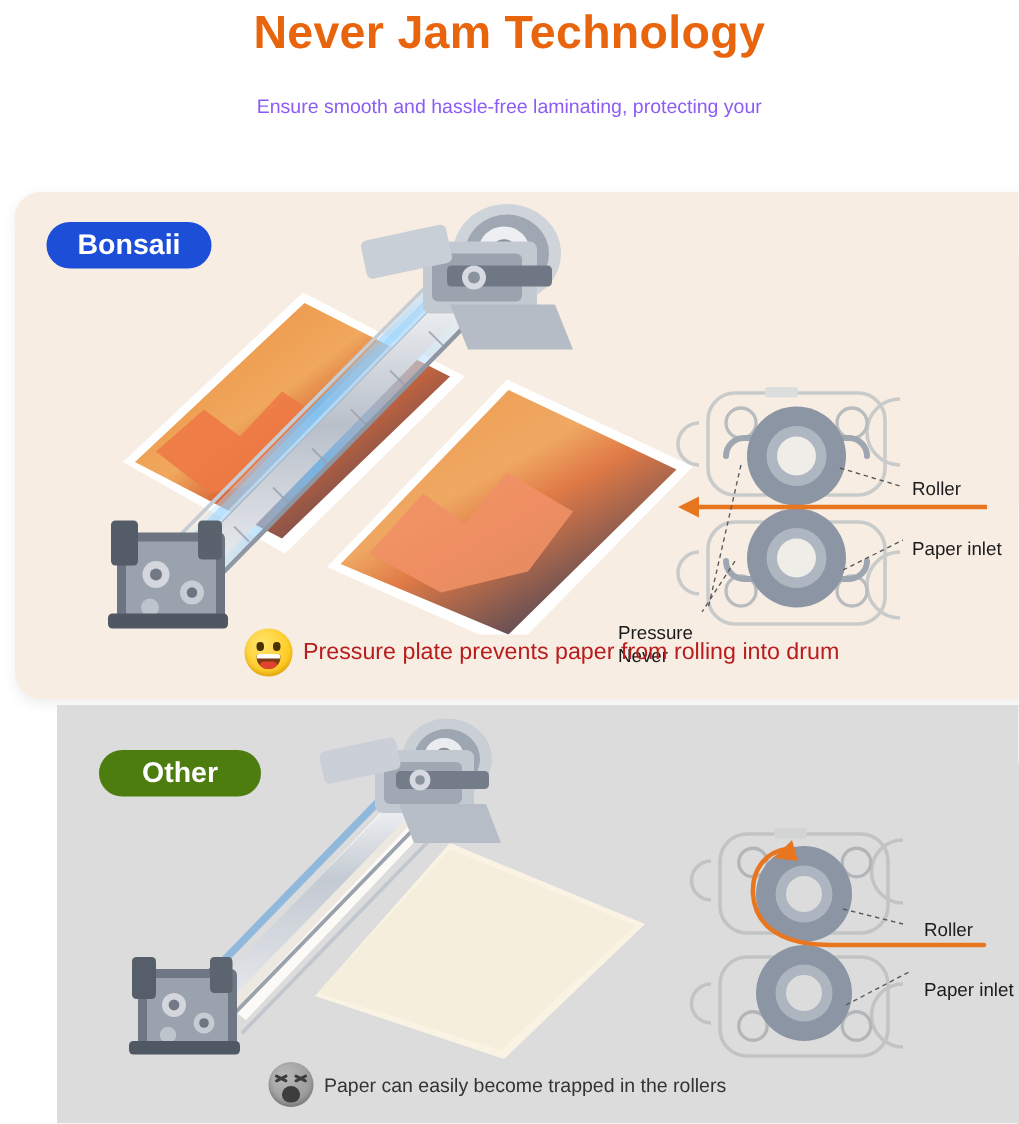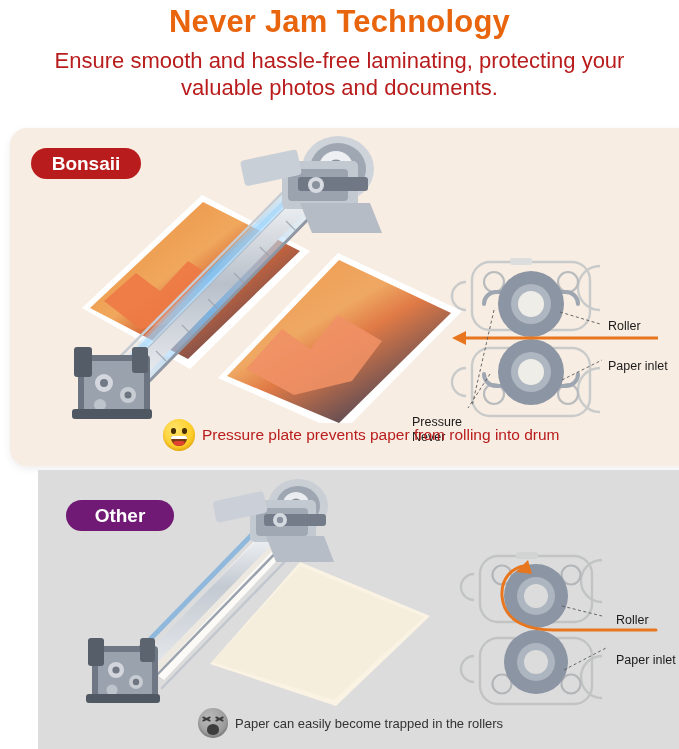--- a/index.html
+++ b/index.html
@@ -5,42 +5,42 @@
   html,body{margin:0;padding:0;background:#ffffff;}
   body{width:679px;height:749px;overflow:hidden;
        font-family:"Liberation Sans","DejaVu Sans",sans-serif;
        color:#231f20;-webkit-font-smoothing:antialiased;}
   .page{position:relative;width:539px;height:749px;}
 
   
   .hdr{position:absolute;left:0;top:0;width:679px;text-align:center;}
   .hdr-title{font-size:31px;font-weight:bold;color:#E8650D;letter-spacing:.2px;
              line-height:38px;margin-top:3px;}
-  .hdr-sub{font-size:22px;color:#b91c1c;line-height:27px;margin:6px auto 0;
+  .hdr-sub{font-size:13px;color:#8b5cf6;line-height:27px;margin:16px auto 0;
            width:630px;font-weight:400;}
 
   
   .panel{position:absolute;overflow:hidden;padding-left:44px;}
   .panel-good{left:10px;top:128px;width:658px;height:338px;background:#F7EDE3;
               border-radius:17px;
               box-shadow:0 3px 9px rgba(0,0,0,.07);}
   .panel-bad{left:38px;top:470px;width:604px;height:279px;background:#DCDCDC;}
 
   
   .badge{position:absolute;display:flex;align-items:center;justify-content:center;
          border-radius:999px;color:#fff;font-weight:bold;}
-  .badge-good{left:31px;top:148px;width:110px;height:31px;background:#b91c1c;
+  .badge-good{left:31px;top:148px;width:110px;height:31px;background:#1d4ed8;
               font-size:19px;}
-  .badge-bad{left:66px;top:500px;width:108px;height:31px;background:#701a75;
+  .badge-bad{left:66px;top:500px;width:108px;height:31px;background:#4d7c0f;
              font-size:19px;}
 
   
   .cap{position:absolute;display:flex;align-items:center;gap:7px;}
   .cap-good{left:163px;top:419px;}
-  .cap-bad{left:198px;top:708px;}
+  .cap-bad{left:179px;top:708px;}
   .cap-txt{font-size:15.5px;color:#b91c1c;white-space:nowrap;}
   .cap-bad .cap-txt{font-size:13px;color:#333;}
 
   .emoji{position:relative;border-radius:50%;flex:0 0 auto;}
   .emoji-happy{width:32px;height:32px;
      background:radial-gradient(circle at 36% 32%,#FFE36B 0%,#FFD02E 55%,#F2B705 100%);
      box-shadow:inset 0 -2px 3px rgba(180,110,0,.35);}
   .emoji-happy .eye{position:absolute;width:4.6px;height:5.6px;border-radius:50%;
      background:#4a3000;top:9px;}
   .emoji-happy .eye.l{left:8px;} .emoji-happy .eye.r{right:8px;}
@@ -74,21 +74,20 @@
 </style>
 </head>
 <body>
 
 <div class="page">
 
   <div class="hdr">
     <div class="hdr-title">Never Jam Technology</div>
     <div class="hdr-sub">
       <div>Ensure smooth and hassle-free laminating, protecting your</div>
-      <div>valuable photos and documents.</div>
     </div>
   </div>
 
   <div class="panel panel-good">
 
     <svg class="ill" style="left:60px;top:5px;" width="400" height="290" viewBox="0 0 400 290" aria-hidden="true">
       <defs>
         <linearGradient id="photoG" x1="0" y1="0" x2="1" y2="1">
           <stop offset="0" stop-color="#E98B3C"></stop>
           <stop offset="0.42" stop-color="#F0A85D"></stop>

